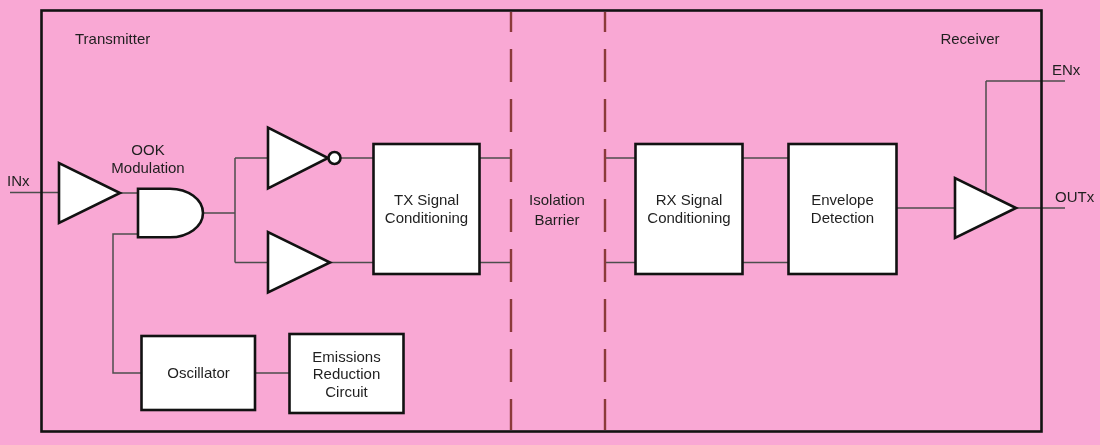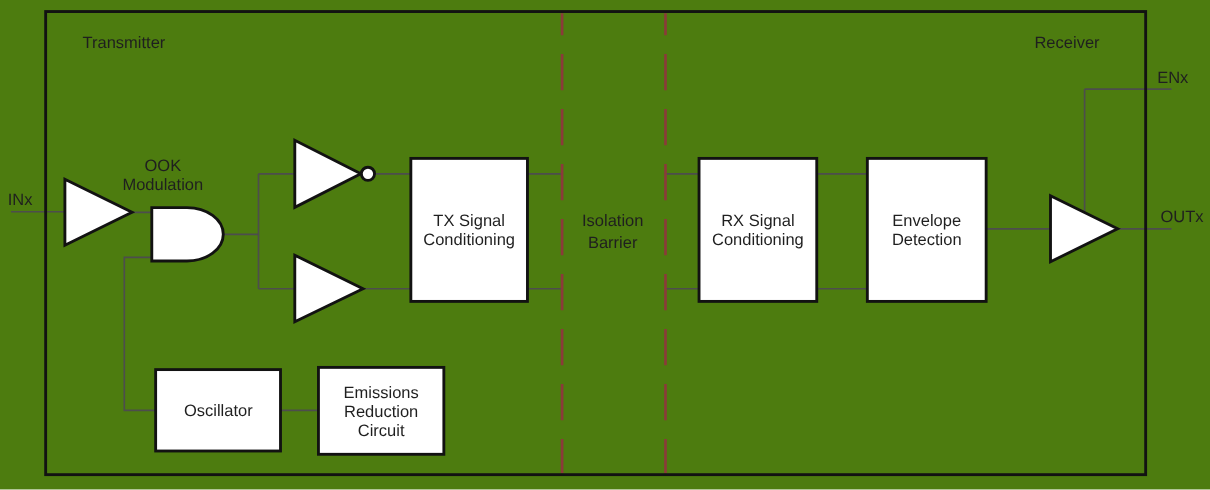--- a/index.html
+++ b/index.html
@@ -1,20 +1,20 @@
 <!DOCTYPE html>
 <html><head>
 <meta charset="utf-8">
 <style>
   html, body { margin: 0; padding: 0; background: #ffffff; }
   .stage {
     position: relative;
     width: 1100px;
     height: 445px;
-    background: #4d7c0f;
+    background: #f9a8d4;
     font-family: "Liberation Sans", sans-serif;
   }
   svg { display: block; }
   .wire   { stroke: #4d4d4d; stroke-width: 1.5; fill: none; }
   .shape  { stroke: #121212; stroke-width: 2.6; fill: #ffffff; }
   .outer  { stroke: #121212; stroke-width: 2.6; fill: none; }
   .dash   { stroke-width: 2.4; fill: none; stroke-dasharray: 33 17; stroke-dashoffset: 13; }
   .lbl    { fill: #1f1f1f; font-size: 15px; font-family: "Liberation Sans", sans-serif; }
   .ctr    { text-anchor: middle; }
 </style>

